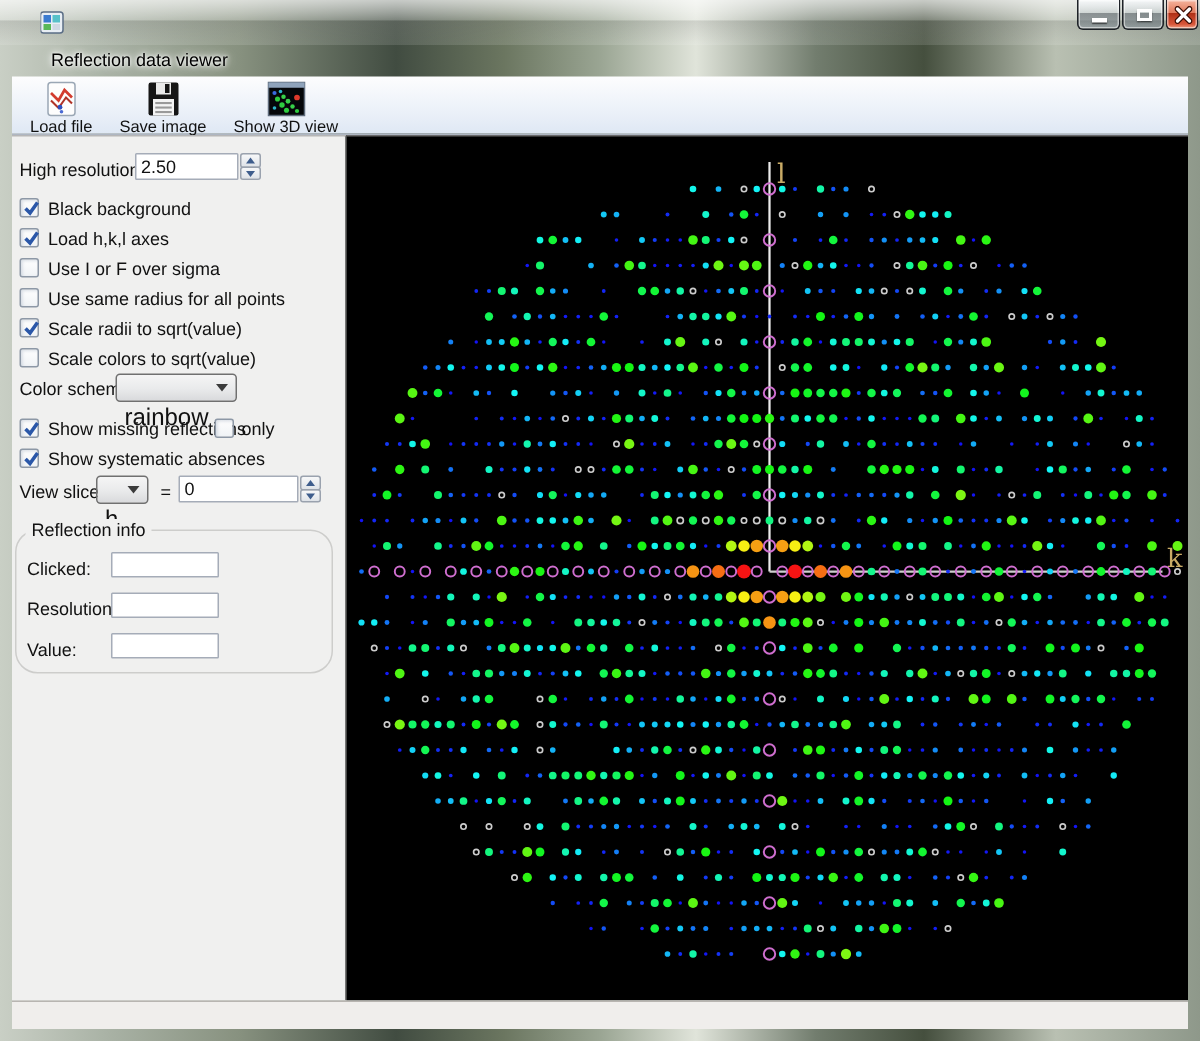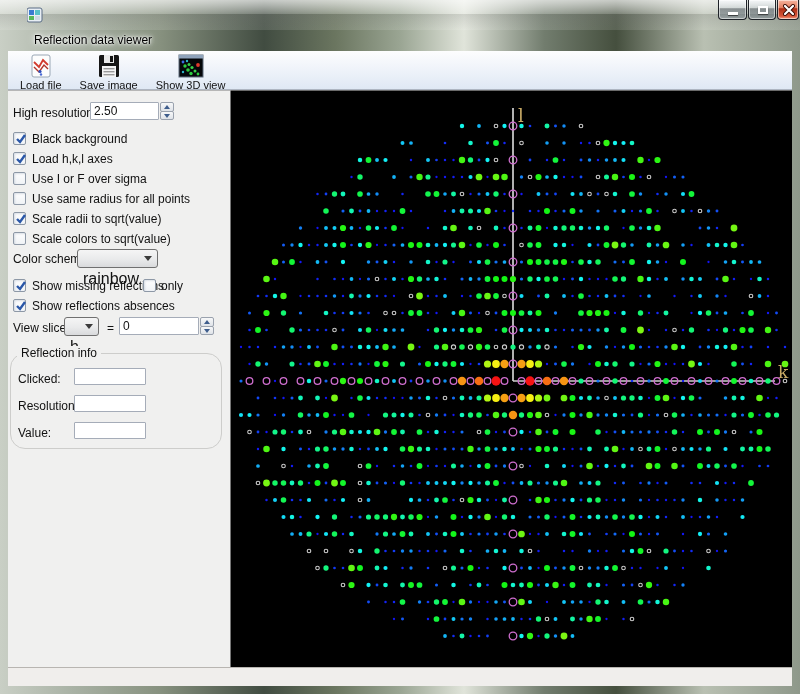--- a/index.html
+++ b/index.html
@@ -195,21 +195,21 @@
       </span>
     <span class="slabel" style="left:24px;top:188px;">Show missing reflections</span>
     <span class="cb" style="left:135px;top:188px;"></span>
     <span class="slabel" style="left:153px;top:188px;">only</span>
 
     <span class="cb checked" style="left:5px;top:208px;">
         <svg width="14" height="14" viewBox="0 0 14 14">
           <path d="M3 7 L6 10 L11 3" fill="none" stroke="#2a57a8" stroke-width="2.4"></path>
         </svg>
       </span>
-    <span class="slabel" style="left:24px;top:208px;">Show reflections absences</span>
+    <span class="slabel" style="left:24px;top:208px;">Show systematic absences</span>
 
     <span class="slabel" style="left:5px;top:230px;">View slice:</span>
     <div class="dropdown" style="left:56px;top:226px;width:35px;">
       <span class="dd-label">h</span>
       <span class="dd-arrow"></span>
     </div>
     <span class="eq" style="left:99px;top:230px;">=</span>
     <input class="tfield" style="left: 111px; top: 226px; width: 80px;" value="0">
     <div class="spinner" style="left:192px;top:226px;">
       <div class="spinbtn">

